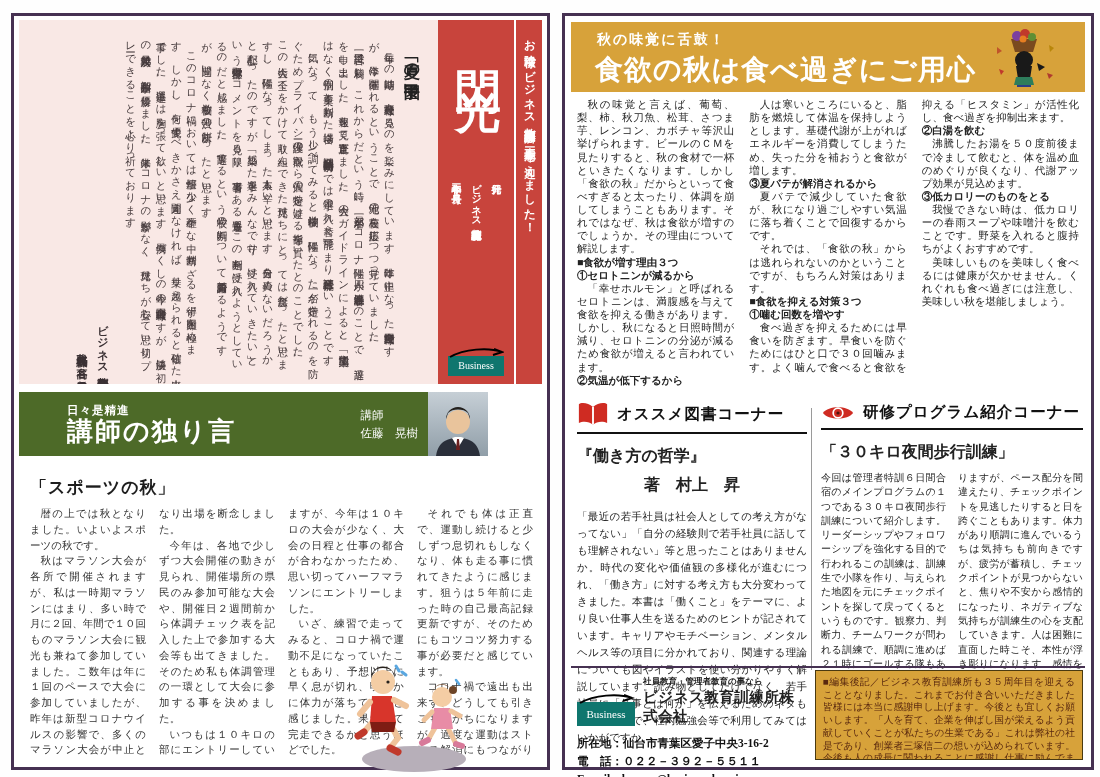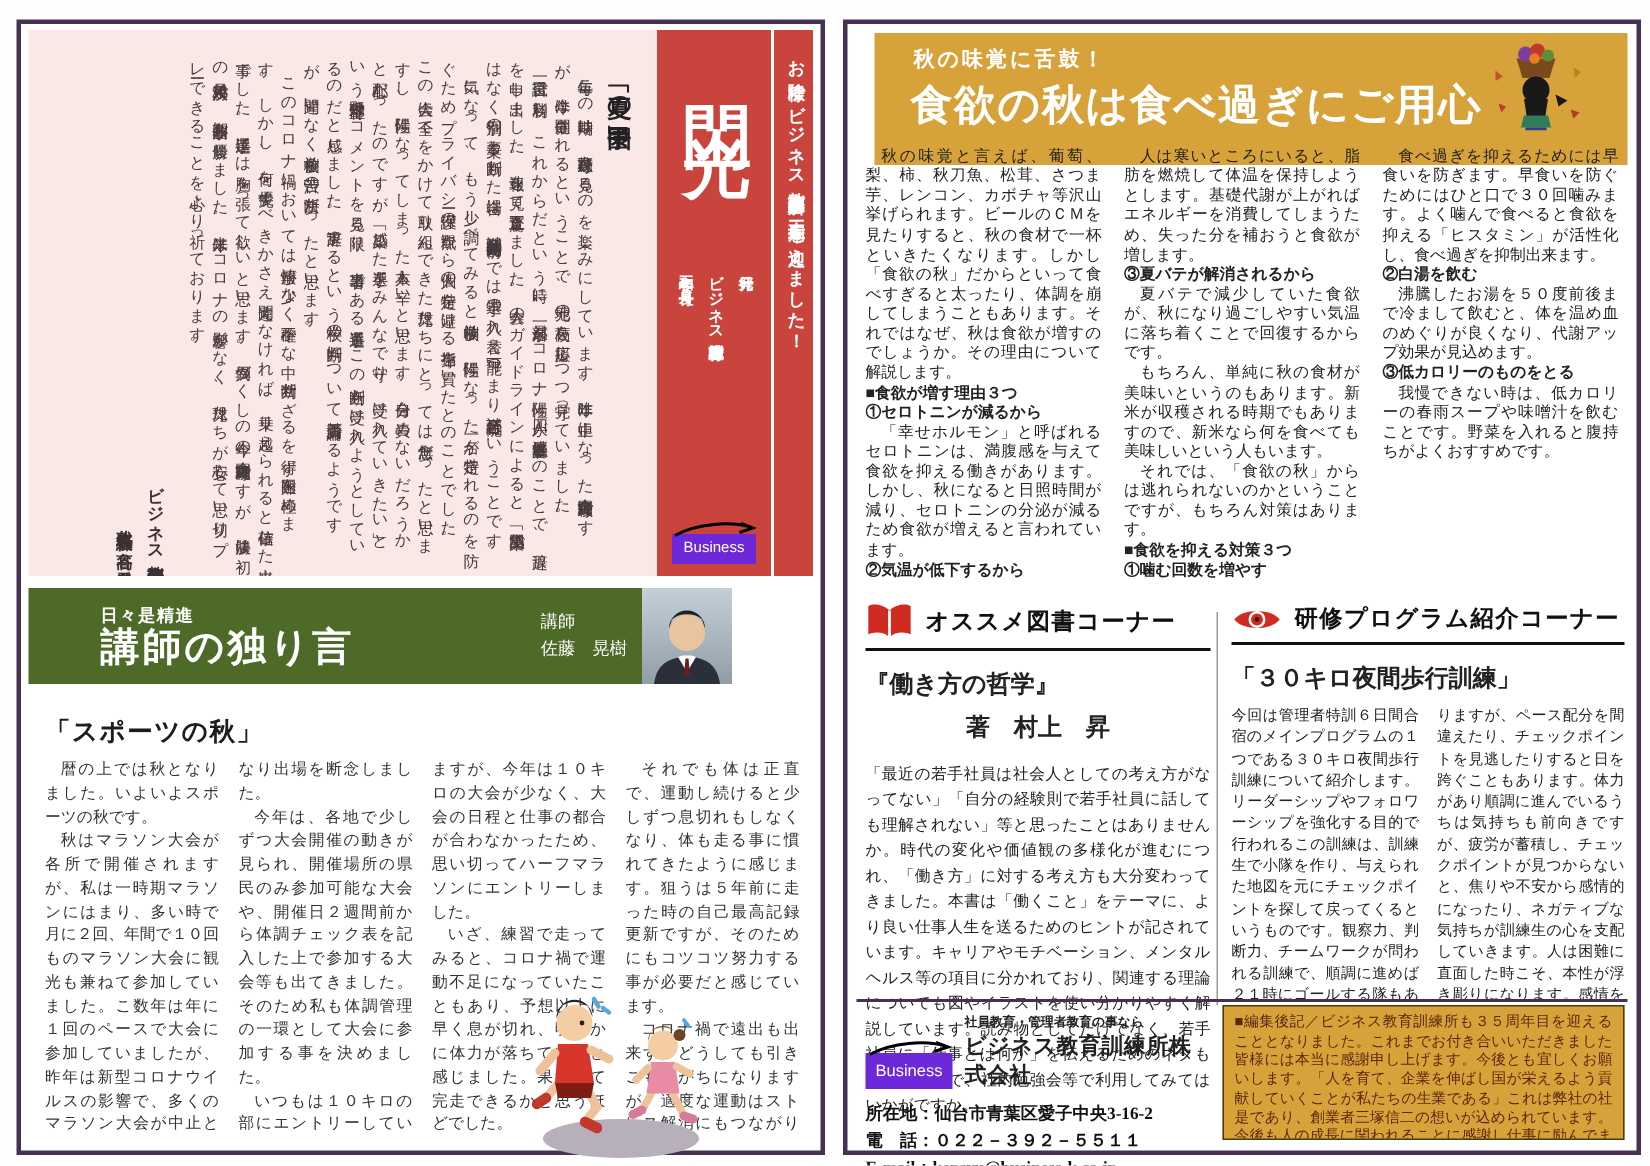--- a/index.html
+++ b/index.html
@@ -19,21 +19,21 @@
 
   .masthead{width:104px;background:#c8443c;display:flex;}
   .masthead-main{flex:1;position:relative;}
   .masthead-title{position:absolute;top:14px;right:12px;writing-mode:vertical-rl;line-height:1;
       font-family:"Liberation Sans","DejaVu Sans",sans-serif;font-weight:bold;font-size:46px;
       color:#fff;letter-spacing:16px;}
   .masthead-pub{position:absolute;bottom:50px;right:8px;writing-mode:vertical-rl;color:#fff;
       font-weight:bold;font-size:10px;line-height:2.0;height:158px;
       font-family:"Liberation Sans","DejaVu Sans",sans-serif;}
   .masthead-logo{position:absolute;bottom:8px;left:50%;transform:translateX(-50%);}
-  .biz-box{background:#6d28d9;color:#fff;text-align:center;font-family:Liberation Sans, sans-serif;}
+  .biz-box{background:#0f766e;color:#fff;text-align:center;font-family:Liberation Serif, serif;}
   .masthead-logo .biz-box{width:56px;height:20px;line-height:20px;font-size:10px;}
   .swoosh{display:block;margin:0 auto -3px auto;}
   .masthead-divider{width:2px;background:#fff;}
   .anniv-strip{width:26px;writing-mode:vertical-rl;color:#fff;font-size:11.5px;font-weight:bold;
       line-height:24px;padding-top:12px;box-sizing:border-box;letter-spacing:1px;}
 
   .green-banner{position:absolute;left:5px;top:376px;width:469px;height:64px;background:#4d6a28;
       color:#fff;display:flex;align-items:center;}
   .gb-text{padding-left:48px;flex:1;}
   .gb-kicker{font-size:11.5px;font-weight:bold;letter-spacing:1px;}
@@ -42,21 +42,21 @@
   .gb-photo{width:60px;height:64px;background:linear-gradient(#c6cfd6,#909ea8);flex:none;}
 
   .sports-heading{position:absolute;left:16px;top:460px;font-size:17px;font-weight:bold;color:#1d1d1d;letter-spacing:1px;}
   .sports-cols{position:absolute;left:16px;top:490px;width:503px;height:264px;column-count:4;
       column-gap:13px;column-fill:auto;font-size:10.5px;line-height:1.5;text-align:justify;
       color:#333;overflow:hidden;}
   .sports-cols p.hp{margin:0;text-indent:1em;}
   .runners{position:absolute;left:336px;top:640px;width:124px;height:122px;}
 
   
-  .gold-banner{position:absolute;left:6px;top:6px;right:6px;height:88px;background:#d7a23a;color:#fff;margin-left:12px;}
+  .gold-banner{position:absolute;left:6px;top:6px;right:6px;height:70px;background:#d7a23a;color:#fff;}
   .gold-kicker{position:absolute;left:26px;top:9px;font-size:14px;font-weight:bold;letter-spacing:2px;}
   .gold-title{position:absolute;left:24px;top:29px;font-size:28px;font-weight:bold;letter-spacing:1px;
       font-family:"Liberation Sans","DejaVu Sans",sans-serif;}
   .mascot{position:absolute;right:26px;top:5px;}
 
   .food-article{position:absolute;left:12px;top:82px;width:502px;height:296px;column-count:3;
       column-gap:15px;column-fill:auto;font-size:10.5px;line-height:1.25;text-align:justify;
       color:#222;overflow:hidden;}
   .food-article p{margin:0;}
   .food-article p.p{text-indent:1em;}
@@ -216,29 +216,29 @@
 
   <div class="food-article">
       <p class="p">秋の味覚と言えば、葡萄、梨、柿、秋刀魚、松茸、さつま芋、レンコン、カボチャ等沢山挙げられます。ビールのＣＭを見たりすると、秋の食材で一杯といきたくなります。しかし「食欲の秋」だからといって食べすぎると太ったり、体調を崩してしまうこともあります。それではなぜ、秋は食欲が増すのでしょうか。その理由について解説します。</p>
       <p class="b">■食欲が増す理由３つ</p>
       <p class="b">①セロトニンが減るから</p>
       <p class="p">「幸せホルモン」と呼ばれるセロトニンは、満腹感を与えて食欲を抑える働きがあります。しかし、秋になると日照時間が減り、セロトニンの分泌が減るため食欲が増えると言われています。</p>
       <p class="b">②気温が低下するから</p>
       <p class="p">人は寒いところにいると、脂肪を燃焼して体温を保持しようとします。基礎代謝が上がればエネルギーを消費してしまうため、失った分を補おうと食欲が増します。</p>
       <p class="b">③夏バテが解消されるから</p>
       <p class="p">夏バテで減少していた食欲が、秋になり過ごしやすい気温に落ち着くことで回復するからです。</p>
-      <p class="p">もちろん、単純に秋の食材が美味いというのもあります。新米が収穫される時期でもありますので、新米なら何を食べても美味しいという人もいます。</p>
       <p class="p">それでは、「食欲の秋」からは逃れられないのかということですが、もちろん対策はあります。</p>
       <p class="b">■食欲を抑える対策３つ</p>
       <p class="b">①噛む回数を増やす</p>
       <p class="p">食べ過ぎを抑えるためには早食いを防ぎます。早食いを防ぐためにはひと口で３０回噛みます。よく噛んで食べると食欲を抑える「ヒスタミン」が活性化し、食べ過ぎを抑制出来ます。</p>
       <p class="b">②白湯を飲む</p>
       <p class="p">沸騰したお湯を５０度前後まで冷まして飲むと、体を温め血のめぐりが良くなり、代謝アップ効果が見込めます。</p>
       <p class="b">③低カロリーのものをとる</p>
       <p class="p">我慢できない時は、低カロリーの春雨スープや味噌汁を飲むことです。野菜を入れると腹持ちがよくおすすめです。</p>
+      <p class="p">美味しいものを美味しく食べるには健康が欠かせません。くれぐれも食べ過ぎには注意し、美味しい秋を堪能しましょう。</p>
     </div>
 
   <div class="corner corner-left">
     <div class="corner-head">
       <svg width="32" height="25" viewBox="0 0 34 26">
         <path d="M17 5 C12 0,4 0,2 2 L2 22 C6 20,13 20,17 24 C21 20,28 20,32 22 L32 2 C30 0,22 0,17 5 Z" fill="#cf2b22"></path>
         <path d="M17 5 L17 24" stroke="#fff" stroke-width="2"></path>
       </svg>
       <span class="corner-title">オススメ図書コーナー</span>
     </div>

